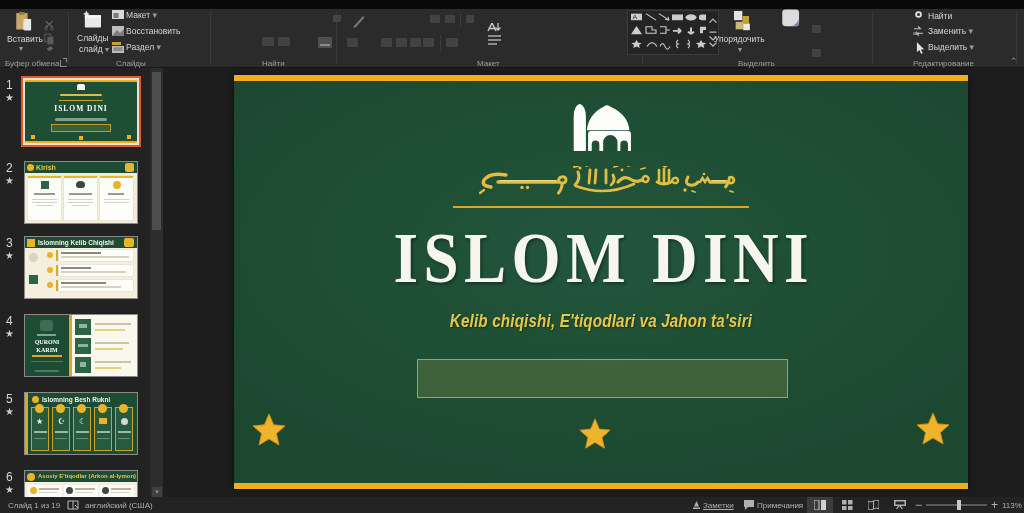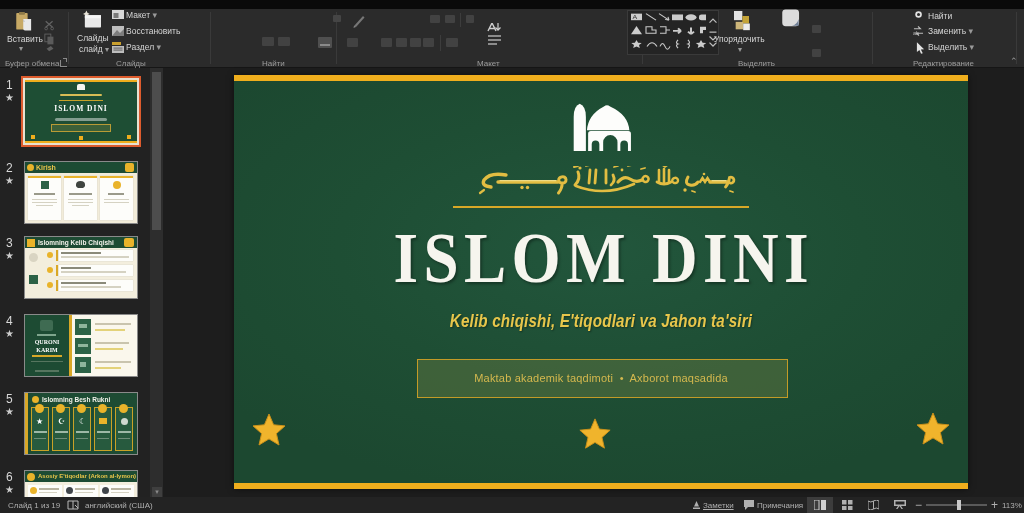--- a/index.html
+++ b/index.html
@@ -420,21 +420,20 @@
           <circle cx="102" cy="2" r="1.6"></circle>
             <circle cx="207" cy="24" r="1.7"></circle>
           <circle cx="144" cy="4" r="1.4"></circle>
             <circle cx="226" cy="8" r="1.3"></circle>
         </g>
       </svg>
       <div style="position:absolute; left:219px; top:131px; width:296px; height:2px; background:#d8a827;"></div>
       <div id="title">ISLOM DINI</div>
       <div id="subtitle">Kelib chiqishi, E'tiqodlari va Jahon ta'siri</div>
       <div id="govbox"></div>
-      <div id="govtext">Maktab akademik taqdimoti&nbsp; •&nbsp; Axborot maqsadida</div>
       <svg class="abs" style="left:17px; top:337px;" width="36" height="36" viewBox="0 0 36 36">
           <path d="M18 2 L22.6 12.8 L34 13.9 L25.4 21.6 L28 33 L18 26.9 L8 33 L10.6 21.6 L2 13.9 L13.4 12.8 Z" fill="#f0b42c" stroke="#c9901a" stroke-width="1"></path>
         </svg>
       <svg class="abs" style="left:344px; top:342px;" width="34" height="34" viewBox="0 0 36 36">
           <path d="M18 2 L22.6 12.8 L34 13.9 L25.4 21.6 L28 33 L18 26.9 L8 33 L10.6 21.6 L2 13.9 L13.4 12.8 Z" fill="#f0b42c" stroke="#c9901a" stroke-width="1"></path>
         </svg>
       <svg class="abs" style="left:681px; top:336px;" width="36" height="36" viewBox="0 0 36 36">
           <path d="M18 2 L22.6 12.8 L34 13.9 L25.4 21.6 L28 33 L18 26.9 L8 33 L10.6 21.6 L2 13.9 L13.4 12.8 Z" fill="#f0b42c" stroke="#c9901a" stroke-width="1"></path>
         </svg>
     </div>

